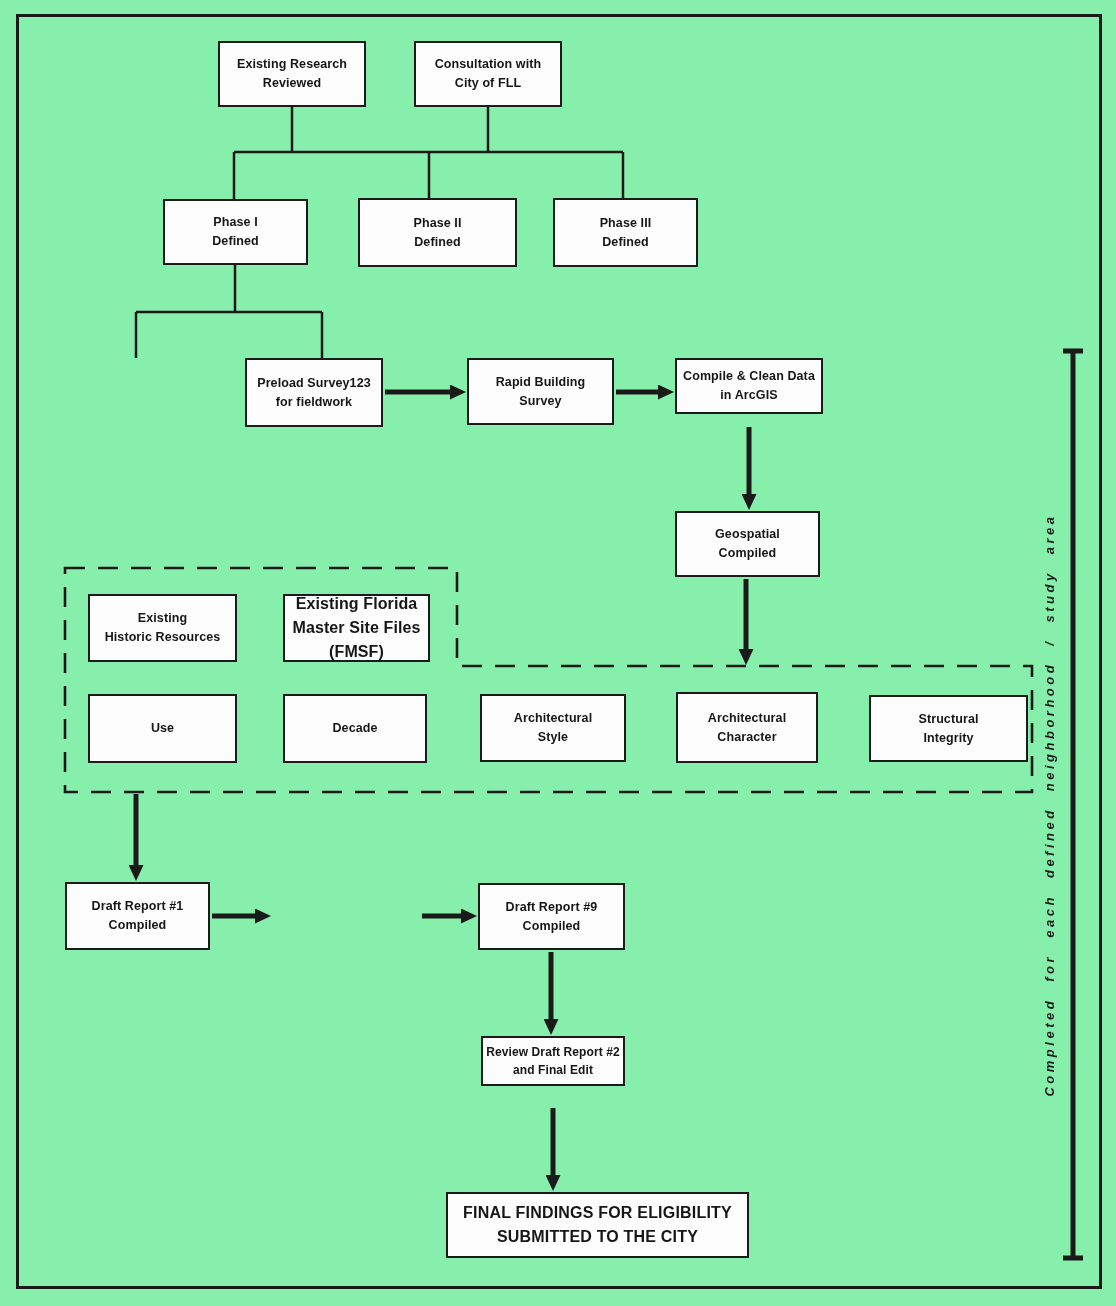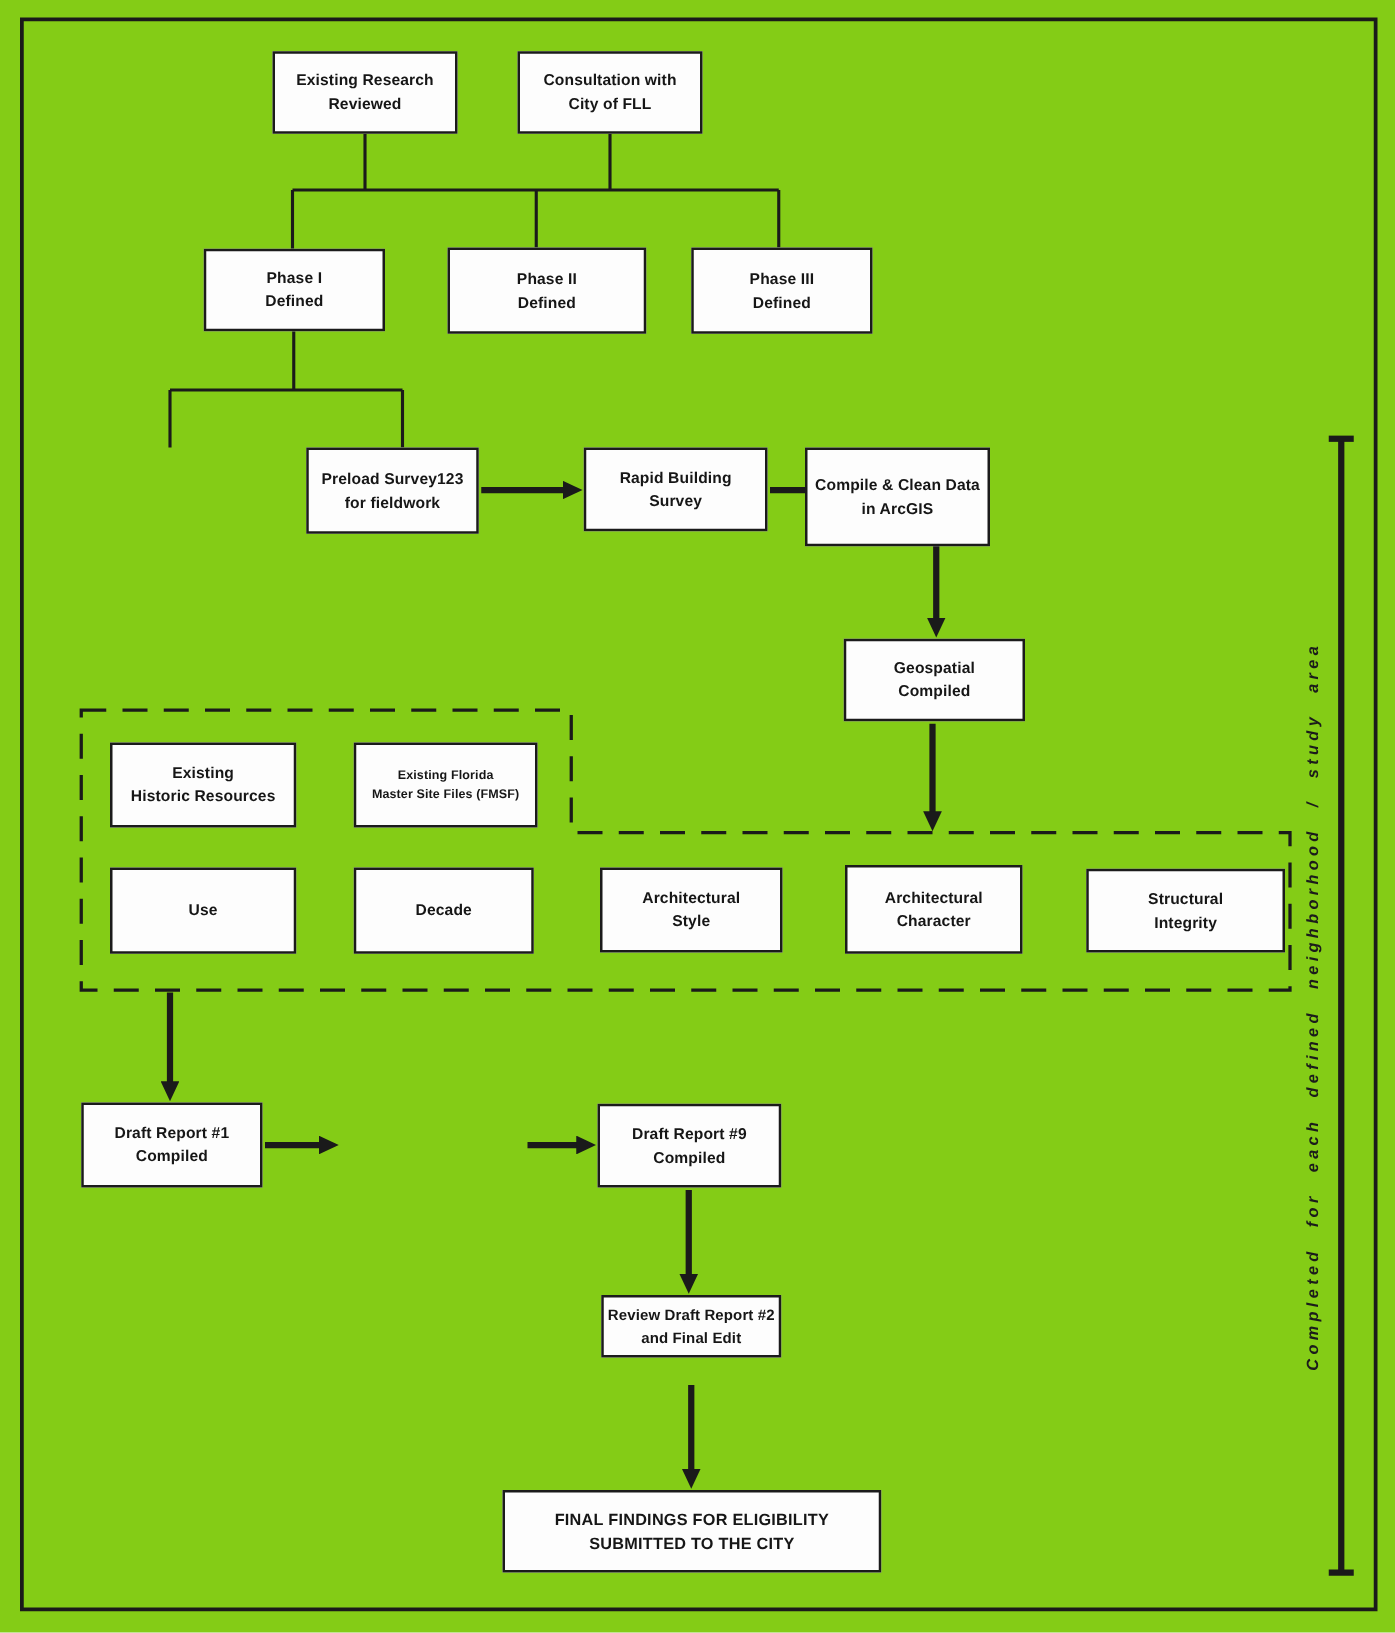--- a/index.html
+++ b/index.html
@@ -1,20 +1,20 @@
 <!DOCTYPE html>
 <html><head>
 <meta charset="utf-8">
 <style>
   html, body { margin: 0; padding: 0; background: #f5f5f5; }
   .canvas {
     position: relative;
     width: 1116px;
     height: 1306px;
-    background: #84cc16;
+    background: #86efac;
     font-family: "Liberation Sans", sans-serif;
     overflow: hidden;
   }
   .page-border {
     position: absolute;
     left: 16px; top: 14px;
     width: 1086px; height: 1275px;
     border: 3px solid #1a1a1a;
     box-sizing: border-box;
     background: transparent;
@@ -34,23 +34,23 @@
     align-items: center;
     justify-content: center;
     text-align: center;
     color: #161616;
     font-weight: bold;
     font-size: 12.5px;
     line-height: 1.5;
     white-space: pre-line;
     letter-spacing: 0.1px;
   }
-  .node.small  { font-size: 10px; }
+  .node.small  { font-size: 16px; }
   .node.mid    { font-size: 12px; }
-  .node.caps   { font-size: 13px; letter-spacing: 0.2px; }
+  .node.caps   { font-size: 16px; letter-spacing: 0.2px; margin-left: 44px; }
   .bracket-label {
     position: absolute;
     left: 653px; top: 794px;
     width: 800px; height: 22px;
     transform: rotate(-90deg);
     transform-origin: center center;
     text-align: center;
     font-style: italic;
     font-weight: bold;
     font-size: 13px;
@@ -123,21 +123,21 @@
   <div class="node" style="left:553px;top:198px;width:145px;height:69px">Phase III
 Defined</div>
 
 
   <div class="node" style="left:245px;top:358px;width:138px;height:69px">Preload Survey123
 for fieldwork</div>
 
   <div class="node" style="left:467px;top:358px;width:147px;height:67px">Rapid Building
 Survey</div>
 
-  <div class="node" style="left:644px;top:358px;width:148px;height:79px">Compile &amp; Clean Data
+  <div class="node" style="left:675px;top:358px;width:148px;height:56px">Compile &amp; Clean Data
 in ArcGIS</div>
 
   <div class="node" style="left:675px;top:511px;width:145px;height:66px">Geospatial
 Compiled</div>
 
   <div class="node" style="left:88px;top:594px;width:149px;height:68px">Existing
 Historic Resources</div>
 
   <div class="node small" style="left:283px;top:594px;width:147px;height:68px">Existing Florida
 Master Site Files (FMSF)</div>

